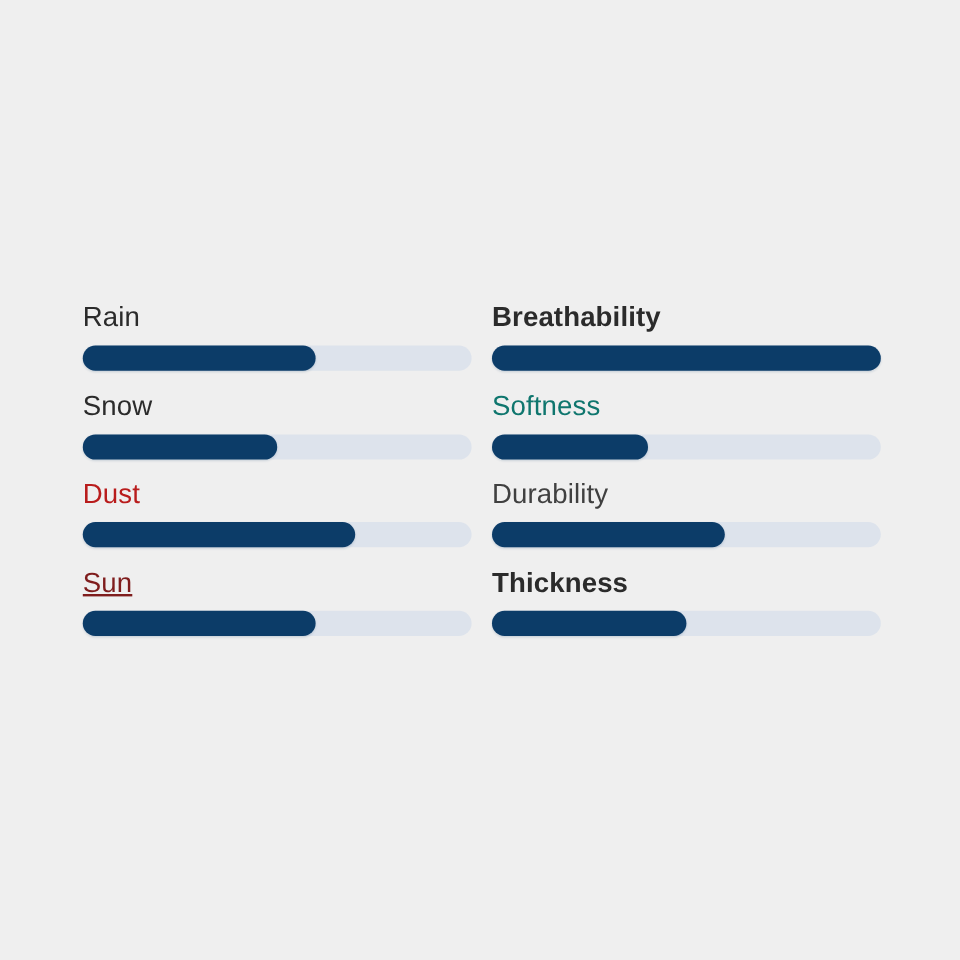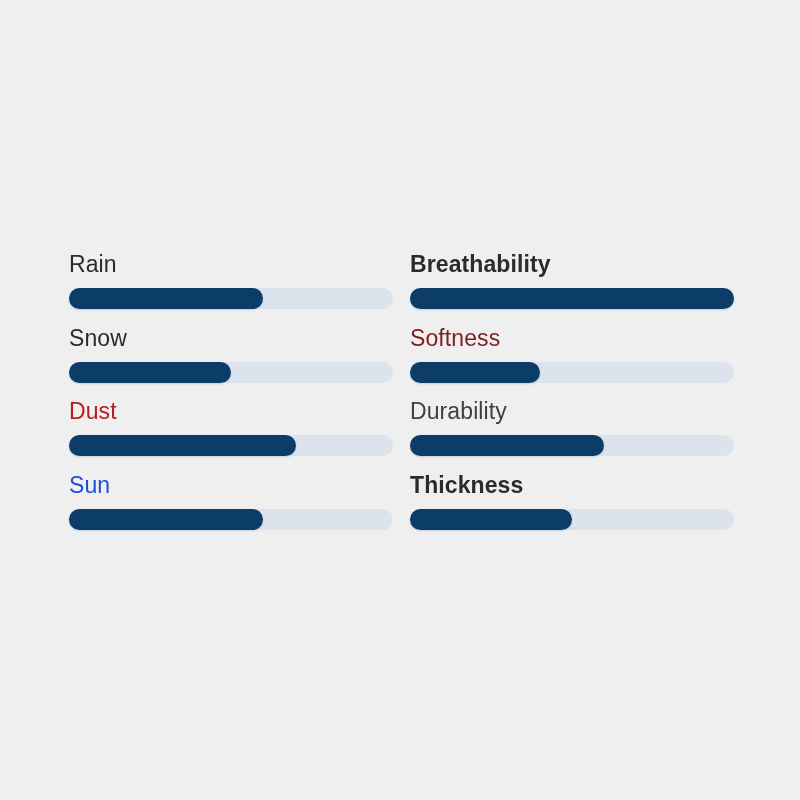--- a/index.html
+++ b/index.html
@@ -103,39 +103,39 @@
       </div>
 
       <div class="meter-row">
         <div class="meter-label" style="color: #b91c1c;">Dust</div>
         <div class="meter-track" style="background: rgb(221, 227, 236);">
           <div class="meter-fill" style="width: 70%; background: rgb(12, 60, 104);"></div>
         </div>
       </div>
 
       <div class="meter-row">
-        <div class="meter-label" style="color: #1d4ed8;">Sun</div>
+        <div class="meter-label" style="color: #7f1d1d; text-decoration: underline;">Sun</div>
         <div class="meter-track" style="background: rgb(221, 227, 236);">
           <div class="meter-fill" style="width: 60%; background: rgb(12, 60, 104);"></div>
         </div>
       </div>
 
     </div>
 
     <div class="column">
 
       <div class="meter-row">
         <div class="meter-label" style="color: rgb(43, 43, 43); font-weight: bold;">Breathability</div>
         <div class="meter-track" style="background: rgb(221, 227, 236);">
           <div class="meter-fill" style="width: 100%; background: rgb(12, 60, 104);"></div>
         </div>
       </div>
 
       <div class="meter-row">
-        <div class="meter-label" style="color: #7f1d1d;">Softness</div>
+        <div class="meter-label" style="color: #0f766e;">Softness</div>
         <div class="meter-track" style="background: rgb(221, 227, 236);">
           <div class="meter-fill" style="width: 40%; background: rgb(12, 60, 104);"></div>
         </div>
       </div>
 
       <div class="meter-row">
         <div class="meter-label" style="color: #404040;">Durability</div>
         <div class="meter-track" style="background: rgb(221, 227, 236);">
           <div class="meter-fill" style="width: 60%; background: rgb(12, 60, 104);"></div>
         </div>

